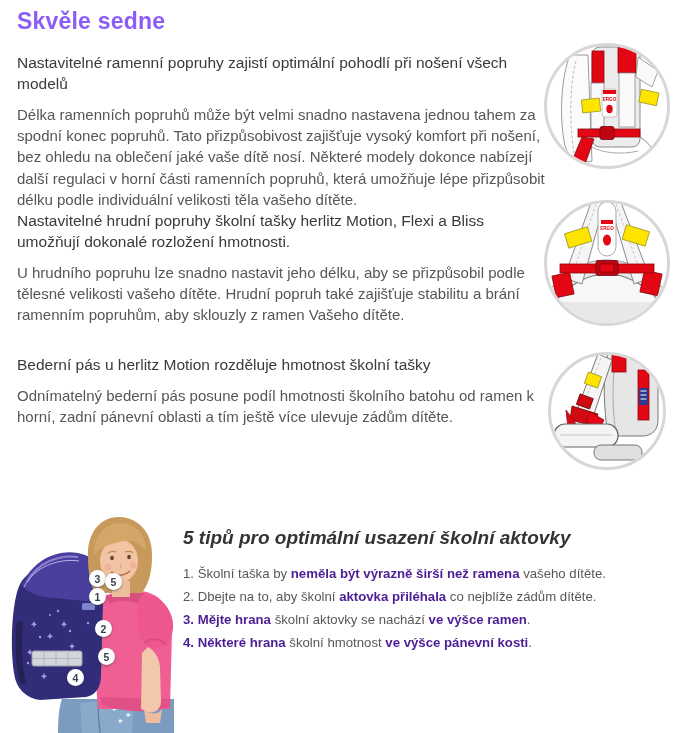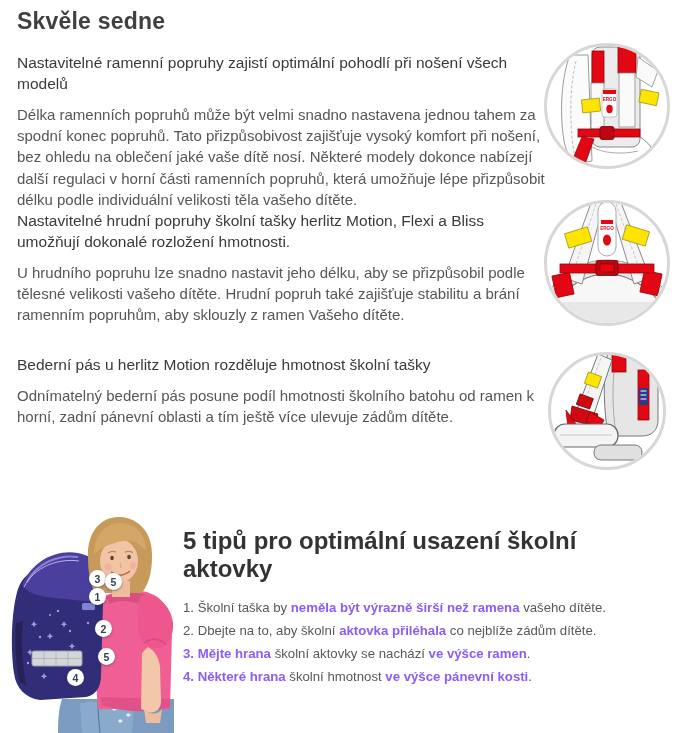--- a/index.html
+++ b/index.html
@@ -4,44 +4,44 @@
 <style>
   html,body{margin:0;padding:0;}
   body{
     width:677px;height:733px;background:#ffffff;
     font-family:"Liberation Sans", sans-serif;
     position:relative;overflow:hidden;
   }
   .page{position:absolute;inset:0;}
   .page-title{
     position:absolute;left:17px;top:8px;margin:0;
-    font-size:23px;font-weight:bold;color:#404040;letter-spacing:.2px;
+    font-size:23px;font-weight:bold;color:#8b5cf6;letter-spacing:.2px;
   }
   .feature{position:absolute;left:17px;width:528px;}
   .feature h2{margin:0 0 10px 0;font-size:15.5px;line-height:21px;color:#3a3a3a;font-weight:normal;}
   .feature p{margin:0;font-size:15px;line-height:21.2px;color:#565656;}
   .f1{top:52px}.f2{top:210px}.f3{top:354px}
   .circle-illustration{position:absolute;}
   .ci1{left:542px;top:41px;width:130px;height:130px;}
   .ci2{left:542px;top:198px;width:130px;height:130px;}
   .ci3{left:546px;top:350px;width:122px;height:122px;}
   .photo{position:absolute;left:2px;top:503px;width:176px;height:230px;}
   .photo svg{position:absolute;inset:0;}
   .marker{
     position:absolute;width:17px;height:17px;border-radius:50%;
     background:#ffffff;box-shadow:0 1px 2.5px rgba(40,60,70,.5);
     color:#33424c;font-size:10.5px;font-weight:bold;
     display:flex;align-items:center;justify-content:center;z-index:2;
   }
   .m3{left:87px;top:67px}.m5a{left:103px;top:70px}.m1{left:87px;top:85px}
   .m2{left:93px;top:117px}.m5b{left:96px;top:145px}.m4{left:65px;top:166px}
   .tips{position:absolute;left:183px;top:527px;width:486px;}
-  .tips h2{margin:0 0 13px 0;font-size:24px;color:#333333;font-weight:bold;}
+  .tips h2{margin:0 0 13px 0;font-size:19px;color:#333333;font-weight:bold;font-style:italic;}
   .tips ol{list-style:none;margin:0;padding:0;font-size:13.2px;line-height:23px;color:#585858;}
-  .seg-bold{font-weight:bold;color:#8b5cf6;}
+  .seg-bold{font-weight:bold;color:#4c1d95;}
 </style>
 </head>
 <body>
 
 <div class="page">
 
   <h1 class="page-title">Skvěle sedne</h1>
 
   <section class="feature f1">
     <h2>Nastavitelné ramenní popruhy zajistí optimální pohodlí při nošení všech modelů</h2>

